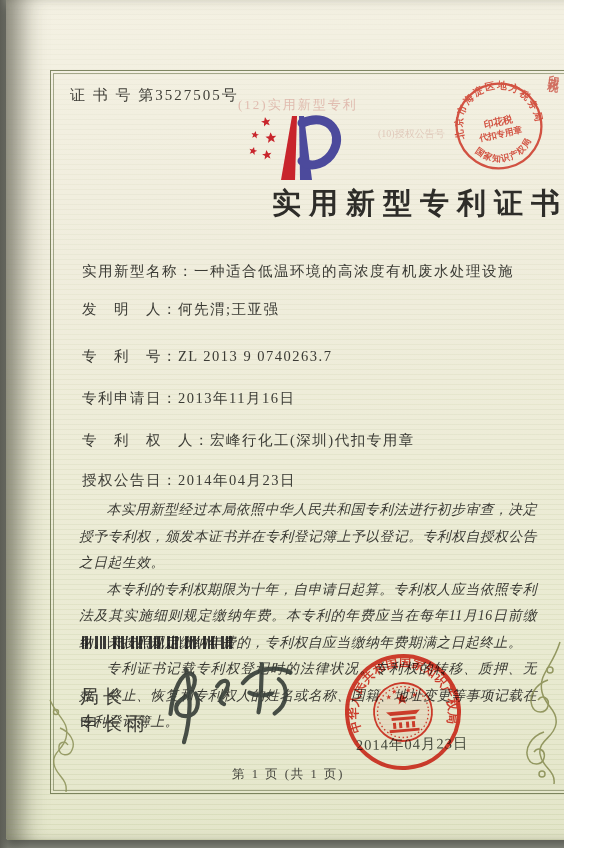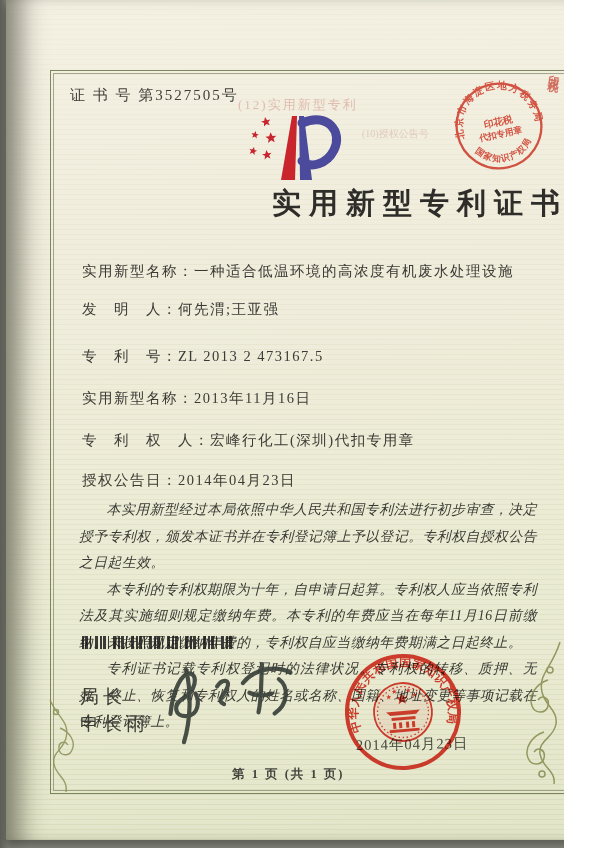--- a/index.html
+++ b/index.html
@@ -19,34 +19,34 @@
     background:repeating-linear-gradient(0deg,rgba(135,155,85,.13) 0 1px,rgba(0,0,0,0) 1px 5px);
     -webkit-mask-image:linear-gradient(180deg,rgba(0,0,0,.25),rgba(0,0,0,.95));
             mask-image:linear-gradient(180deg,rgba(0,0,0,.25),rgba(0,0,0,.95));
   }
   .edge-line{position:absolute;left:578px;top:0;width:1px;height:100%;background:rgba(140,138,118,.5);}
   .frame{position:absolute;left:44px;top:70px;width:518px;height:722px;border:1.5px solid rgba(98,108,66,.8);}
   .frame::after{content:"";position:absolute;inset:2px;border:1px solid rgba(98,108,66,.55);}
   .certno{position:absolute;left:64px;top:86px;font-size:15px;letter-spacing:2px;color:#403f38;text-align:right;}
   .title{position:absolute;left:44px;top:184px;width:518px;text-align:right;font-size:29px;font-weight:700;letter-spacing:8px;text-indent:8px;color:#2e2d29;}
   .ghost1{position:absolute;left:232px;top:96px;font-size:13px;letter-spacing:2px;color:rgba(198,105,98,.38);filter:blur(.3px);}
-  .ghost2{position:absolute;left:356px;top:127px;font-size:10px;color:rgba(190,120,110,.32);filter:blur(.3px);}
+  .ghost2{position:absolute;left:372px;top:127px;font-size:10px;color:rgba(190,120,110,.32);filter:blur(.3px);}
   .field{position:absolute;left:76px;font-size:14.5px;letter-spacing:1.5px;color:#3b3b35;white-space:nowrap;}
   .paras{position:absolute;left:73px;top:497px;width:458px;font-size:13.8px;line-height:26.5px;color:#3a3a34;text-align:justify;letter-spacing:.5px;}
   .paras p{margin:0;text-indent:2em;font-style:italic;}
   .barcode{position:absolute;left:76px;top:636px;width:150px;height:13px;opacity:.85;
     background:repeating-linear-gradient(90deg,#1c1c1c 0 2px,transparent 2px 3px,#1c1c1c 3px 6px,transparent 6px 8px,#1c1c1c 8px 9px,transparent 9px 13px,#1c1c1c 13px 16px,transparent 16px 18px);}
   .boss,.bossname{position:absolute;left:74px;font-size:19px;letter-spacing:4px;color:#3b3b35;}
   .boss{top:684px;} .bossname{top:711px;}
   .sig{position:absolute;left:134px;top:656px;transform:rotate(-3deg);opacity:.92;}
   .seal{position:absolute;mix-blend-mode:multiply;}
   .tax{left:447px;top:80px;transform:rotate(-12deg);opacity:.92;}
   .office{left:336px;top:651px;transform:rotate(-5deg);opacity:.95;}
   .datestamp{position:absolute;left:350px;top:735px;font-size:14.5px;letter-spacing:1px;color:#474b3e;transform:rotate(-1deg);}
-  .footer{position:absolute;left:226px;top:766px;font-size:12.5px;letter-spacing:2px;color:#45453e;font-weight:bold;}
+  .footer{position:absolute;left:226px;top:766px;font-size:12.5px;letter-spacing:2px;color:#45453e;}
   .bleed{position:absolute;color:#cf3b2f;font-weight:700;writing-mode:vertical-rl;font-size:12.5px;letter-spacing:3px;opacity:.82;mix-blend-mode:multiply;}
   .bleed.c1{left:560px;top:54px;transform:rotate(7deg);}
   .bleed.c2{left:541px;top:66px;font-size:11px;opacity:.7;transform:rotate(7deg);}
   .bleed.c3{left:580px;top:58px;transform:rotate(7deg);}
   .orn{position:absolute;pointer-events:none;}
   .orn.br{left:492px;top:640px;} .orn.bl{left:40px;top:700px;}
   .logo{position:absolute;left:238px;top:110px;}
   svg text{font-family:"Liberation Serif","DejaVu Serif",serif;}
 </style>
 </head>
@@ -80,22 +80,22 @@
       <g fill="#4c4a9c">
         <polygon points="55,6 60,6 68,70 56,70"></polygon>
       </g>
       <path d="M58,13 C84,2 99,22 90,40 C83,54 67,59 58,51" fill="none" stroke="#4c4a9c" stroke-width="9" stroke-linecap="round"></path>
     </svg>
 
     <div class="title">实用新型专利证书</div>
 
     <div class="field" style="top:262px">实用新型名称：一种适合低温环境的高浓度有机废水处理设施</div>
     <div class="field" style="top:300px">发　明　人：何先渭;王亚强</div>
-    <div class="field" style="top:347px">专　利　号：ZL 2013 2 473167.5</div>
-    <div class="field" style="top:389px">实用新型名称：2013年11月16日</div>
+    <div class="field" style="top:347px">专　利　号：ZL 2013 9 0740263.7</div>
+    <div class="field" style="top:389px">专利申请日：2013年11月16日</div>
     <div class="field" style="top:431px">专　利　权　人：宏峰行化工(深圳)代扣专用章</div>
     <div class="field" style="top:471px">授权公告日：2014年04月23日</div>
 
     <div class="paras">
       <p>本实用新型经过本局依照中华人民共和国专利法进行初步审查，决定授予专利权，颁发本证书并在专利登记簿上予以登记。专利权自授权公告之日起生效。</p>
       <p>本专利的专利权期限为十年，自申请日起算。专利权人应当依照专利法及其实施细则规定缴纳年费。本专利的年费应当在每年11月16日前缴纳。未按照规定缴纳年费的，专利权自应当缴纳年费期满之日起终止。</p>
       <p>专利证书记载专利权登记时的法律状况。专利权的转移、质押、无效、终止、恢复和专利权人的姓名或名称、国籍、地址变更等事项记载在专利登记簿上。</p>
     </div>
 
     <div class="barcode"></div>

